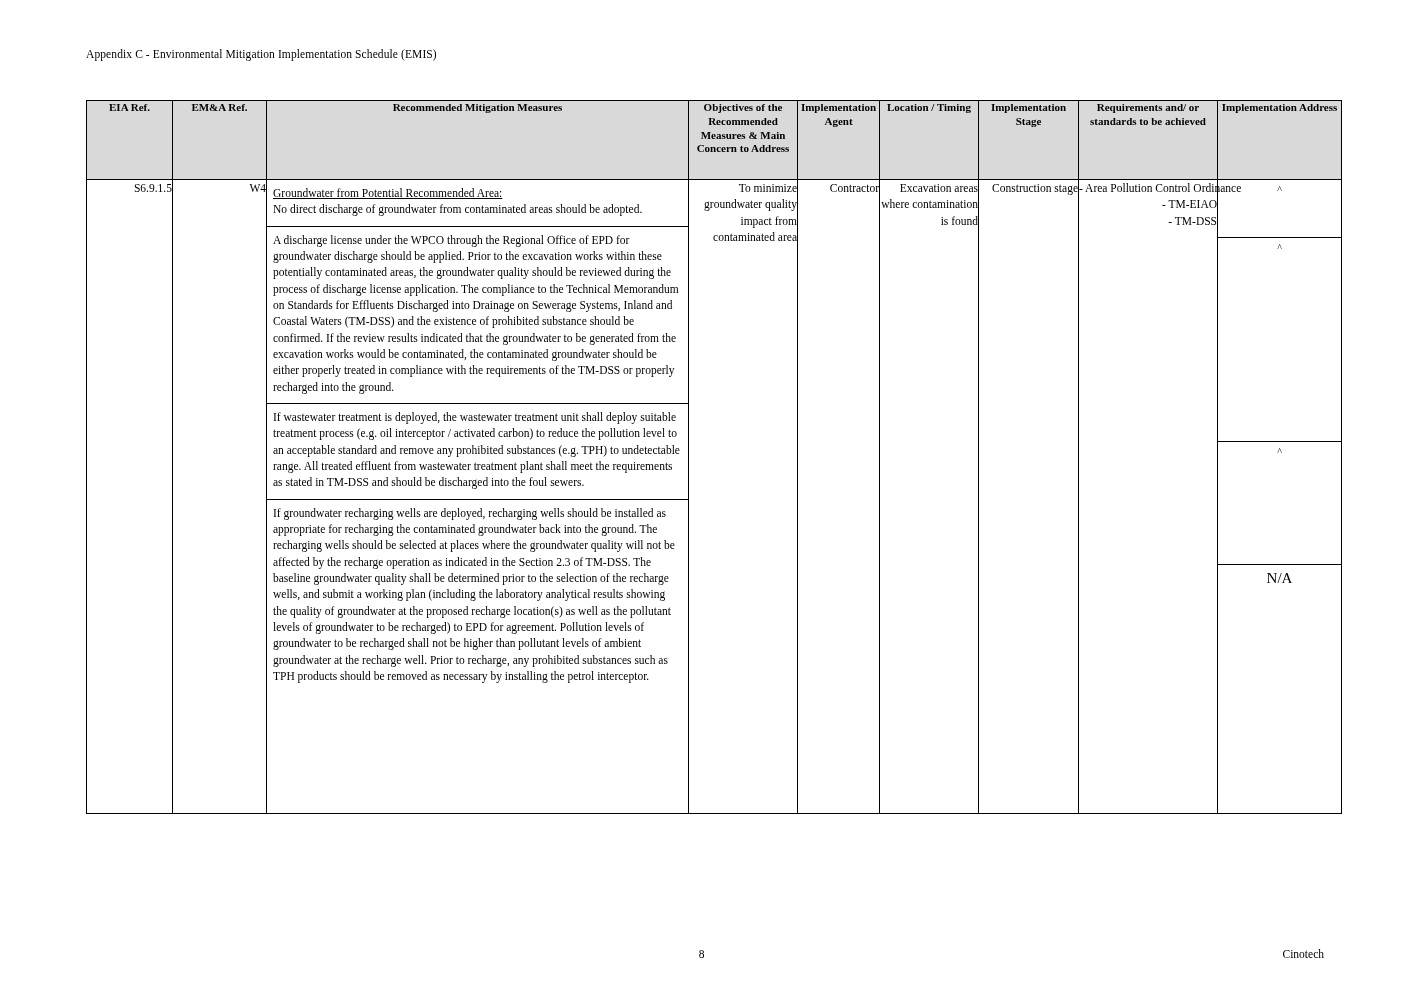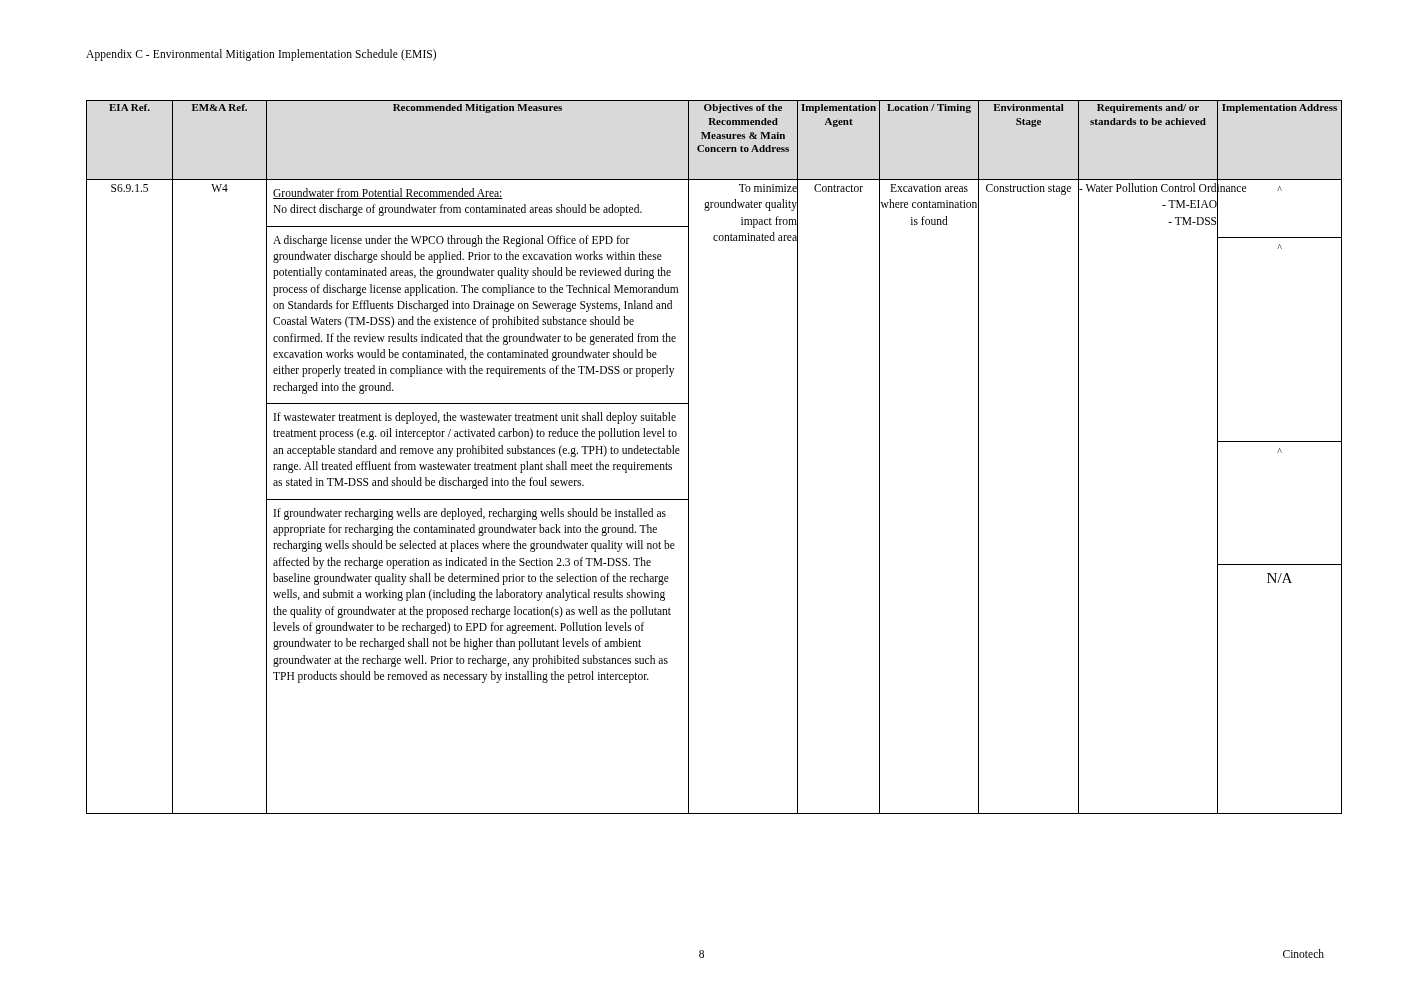--- a/index.html
+++ b/index.html
@@ -53,21 +53,21 @@
     line-height: 1.25;
     font-size: 11px;
     height: 78px;
   }
   .cell-pad {
     padding: 5px 5px 6px 5px;
     line-height: 1.42;
     text-align: right;
   }
   .center {
-    text-align: center;
+    text-align: right;
   }
   .mm-cell {
     padding: 0;
   }
   .mm-block {
     border-bottom: 1px solid #000000;
     padding: 5px 6px 8px 6px;
     line-height: 1.42;
     text-align: left;
   }
@@ -131,21 +131,21 @@
       <col style="width:124px">
     </colgroup>
     <thead>
       <tr>
         <th>EIA Ref.</th>
         <th>EM&amp;A Ref.</th>
         <th>Recommended Mitigation Measures</th>
         <th>Objectives of the Recommended Measures &amp; Main Concern to Address</th>
         <th>Implementation Agent</th>
         <th>Location / Timing</th>
-        <th>Environmental Stage</th>
+        <th>Implementation Stage</th>
         <th>Requirements and/ or standards to be achieved</th>
         <th>Implementation Address</th>
       </tr>
     </thead>
     <tbody>
       <tr>
         <td class="cell-pad center">S6.9.1.5</td>
         <td class="cell-pad center">W4</td>
         <td class="mm-cell">
           <div class="mm-block">
@@ -160,21 +160,21 @@
           </div>
           <div class="mm-block">
             <div>If groundwater recharging wells are deployed, recharging wells should be installed as appropriate for recharging the contaminated groundwater back into the ground. The recharging wells should be selected at places where the groundwater quality will not be affected by the recharge operation as indicated in the Section 2.3 of TM-DSS. The baseline groundwater quality shall be determined prior to the selection of the recharge wells, and submit a working plan (including the laboratory analytical results showing the quality of groundwater at the proposed recharge location(s) as well as the pollutant levels of groundwater to be recharged) to EPD for agreement. Pollution levels of groundwater to be recharged shall not be higher than pollutant levels of ambient groundwater at the recharge well. Prior to recharge, any prohibited substances such as TPH products should be removed as necessary by installing the petrol interceptor.</div>
           </div>
         </td>
         <td class="cell-pad">To minimize groundwater quality impact from contaminated area</td>
         <td class="cell-pad center">Contractor</td>
         <td class="cell-pad center">Excavation areas where contamination is found</td>
         <td class="cell-pad center">Construction stage</td>
         <td class="cell-pad req-lines">
-          <div>- Water Pollution Control Ordinance</div>
+          <div>- Area Pollution Control Ordinance</div>
           <div>- TM-EIAO</div>
           <div>- TM-DSS</div>
         </td>
         <td class="status-col">
           <div class="status-seg caret" style="height:52px">^</div>
           <div class="status-seg caret" style="height:198px">^</div>
           <div class="status-seg caret" style="height:117px">^</div>
           <div class="status-seg" style="height:243px">N/A</div>
         </td>
       </tr>

